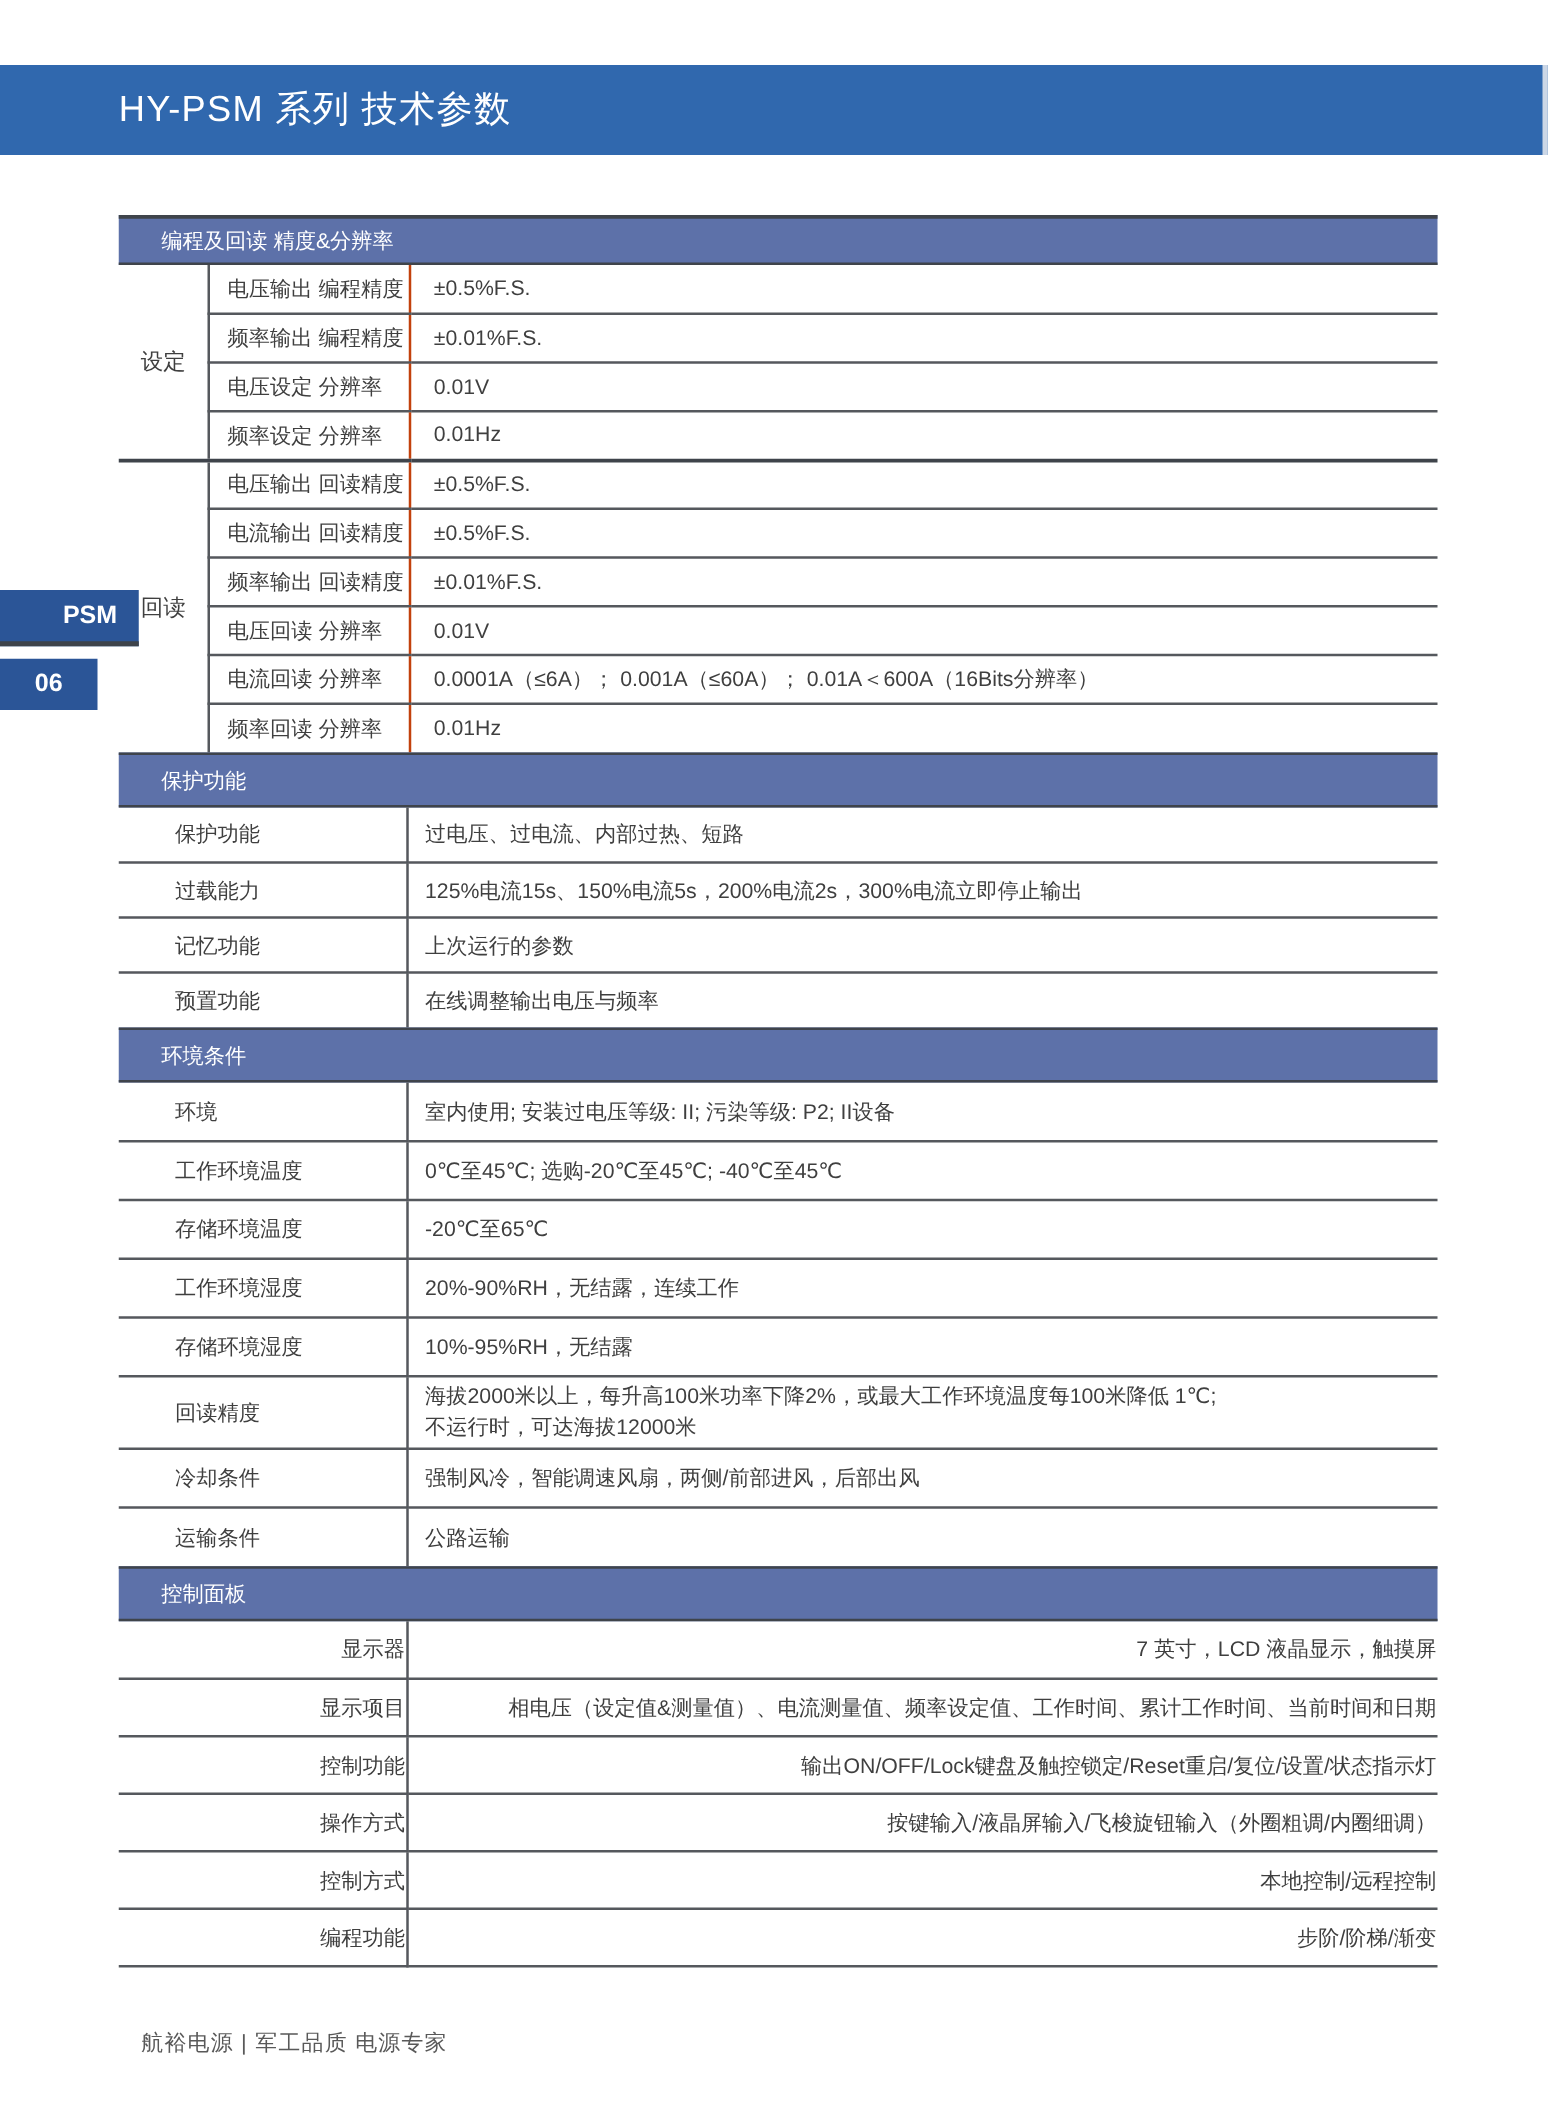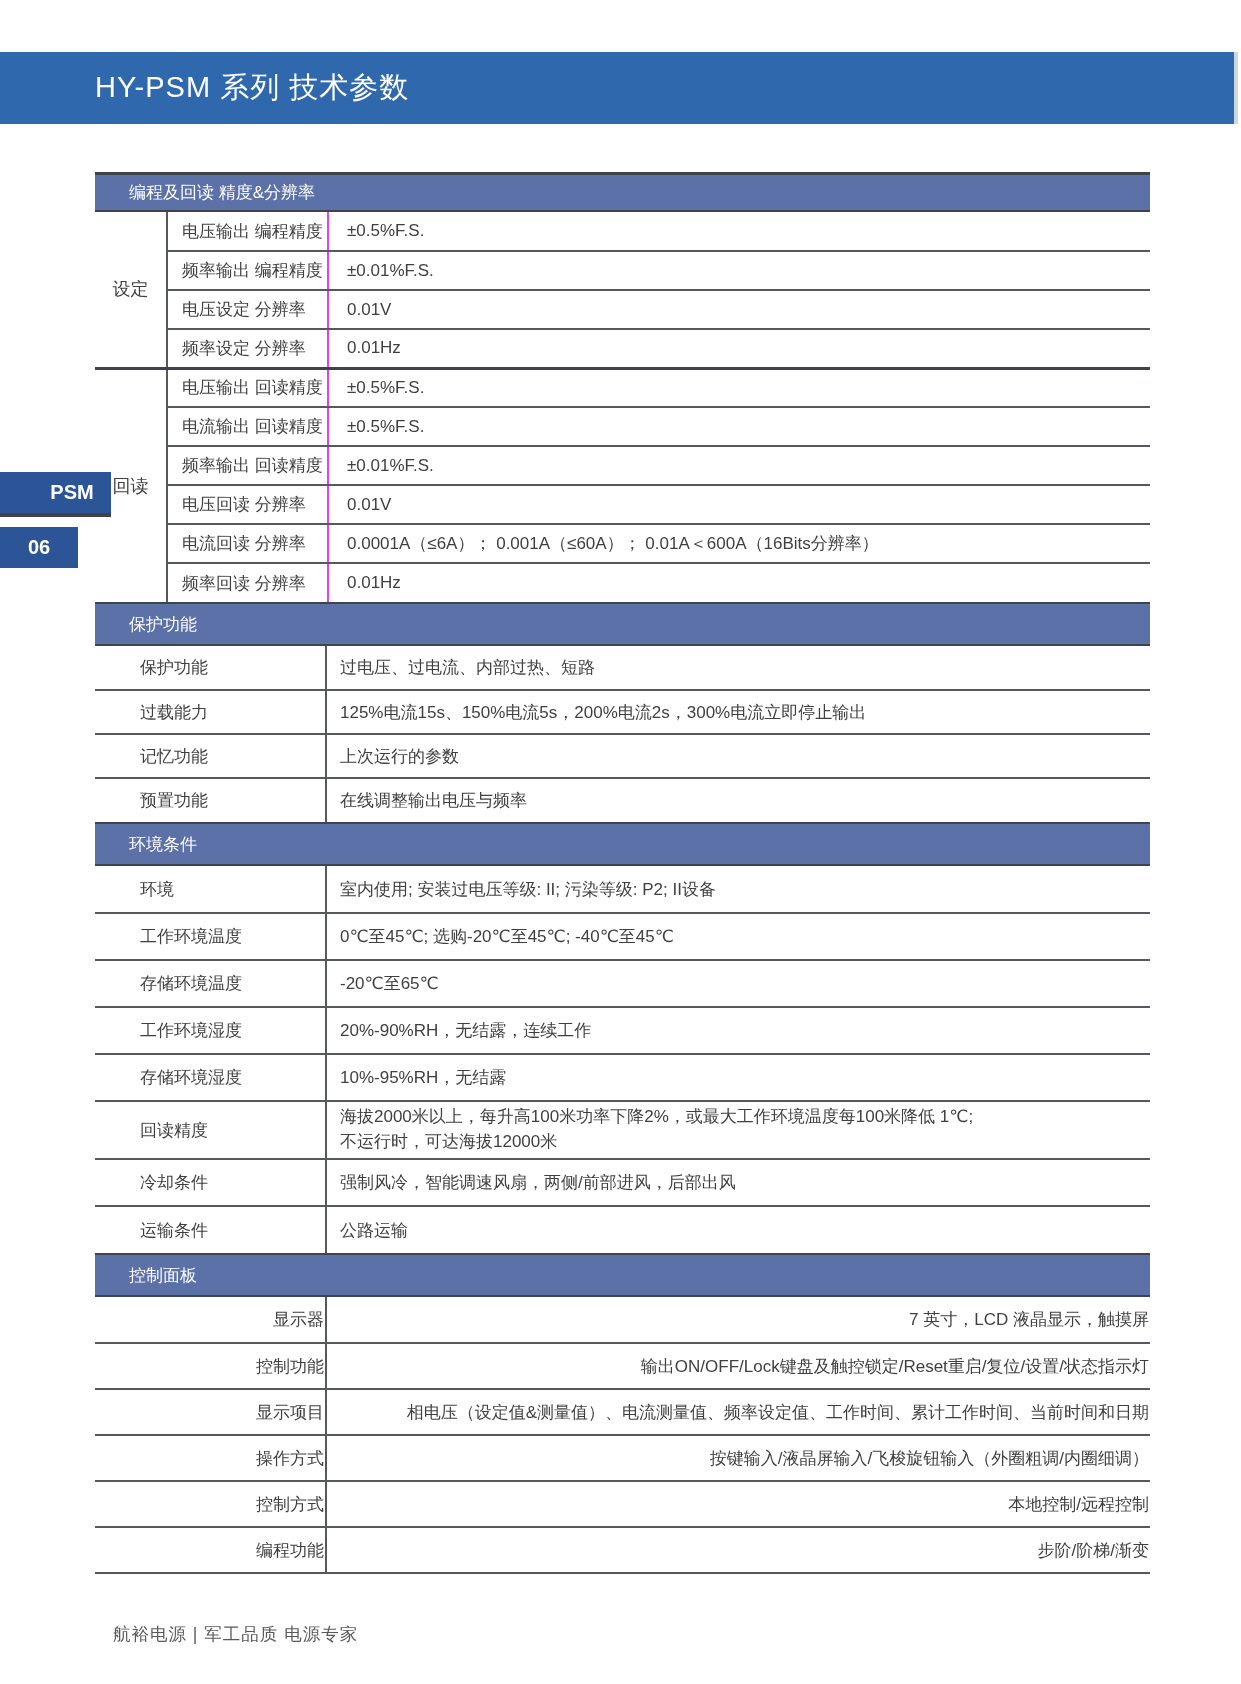--- a/index.html
+++ b/index.html
@@ -40,21 +40,21 @@
   }
   .section-bar.tall { height:44px; }
 
   table.spec { border-collapse:collapse; width:100%; table-layout:fixed; }
   table.spec td { font-size:17px; color:#3f3f3f; vertical-align:middle; }
 
   
   .t1 tr { height:39px; }
   .t1 td { border-bottom:2px solid #55585d; }
   .t1 td.gcell { border-right:2px solid #55585d; text-align:center; font-size:18px; }
-  .t1 td.lbl { border-right:2px solid #d946ef; padding-left:14px;margin-top:48px; }
+  .t1 td.lbl { border-right:2px solid #c2410c; padding-left:14px;margin-top:48px; }
   .t1 td.val { padding-left:18px; }
   .t1 td.group-end { border-bottom:3px solid #3f444b; }
   .t1 tr.last-row td { border-bottom:none; }
   .t1 td.gcell.no-bot { border-bottom:none; }
 
   
   .t2 tr { height:44px; }
   .t3 tr { height:47px; }
   .t3 tr.tall2 { height:58px; }
   .t4 tr { height:46px;text-align:right; }
@@ -210,28 +210,28 @@
   <div class="section-bar tall">
     <span>控制面板</span>
   </div>
   <table class="spec t4">
     <tbody>
         <tr>
       <td class="lbl">显示器</td>
       <td class="val">7 英寸，LCD 液晶显示，触摸屏</td>
     </tr>
     <tr>
+      <td class="lbl">显示项目</td>
+      <td class="val">相电压（设定值&amp;测量值）、电流测量值、频率设定值、工作时间、累计工作时间、当前时间和日期</td>
+    </tr>
+    <tr>
       <td class="lbl">控制功能</td>
       <td class="val">输出ON/OFF/Lock键盘及触控锁定/Reset重启/复位/设置/状态指示灯</td>
     </tr>
     <tr>
-      <td class="lbl">显示项目</td>
-      <td class="val">相电压（设定值&amp;测量值）、电流测量值、频率设定值、工作时间、累计工作时间、当前时间和日期</td>
-    </tr>
-    <tr>
       <td class="lbl">操作方式</td>
       <td class="val">按键输入/液晶屏输入/飞梭旋钮输入（外圈粗调/内圈细调）</td>
     </tr>
     <tr>
       <td class="lbl">控制方式</td>
       <td class="val">本地控制/远程控制</td>
     </tr>
     <tr class="last-row">
       <td class="lbl">编程功能</td>
       <td class="val">步阶/阶梯/渐变</td>

